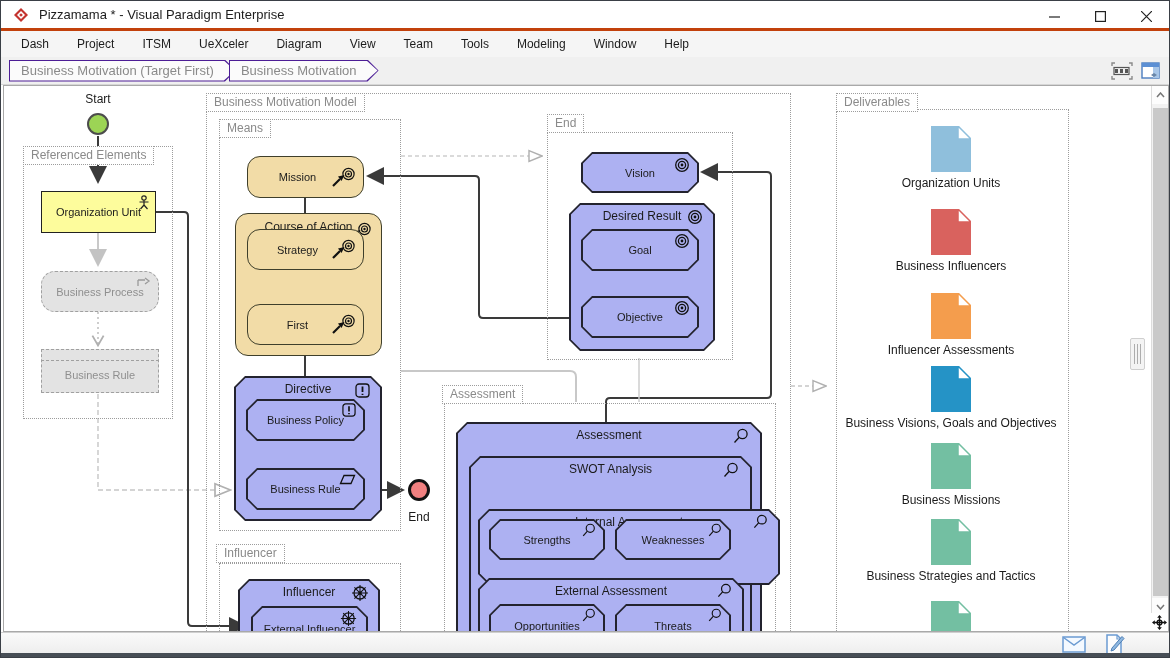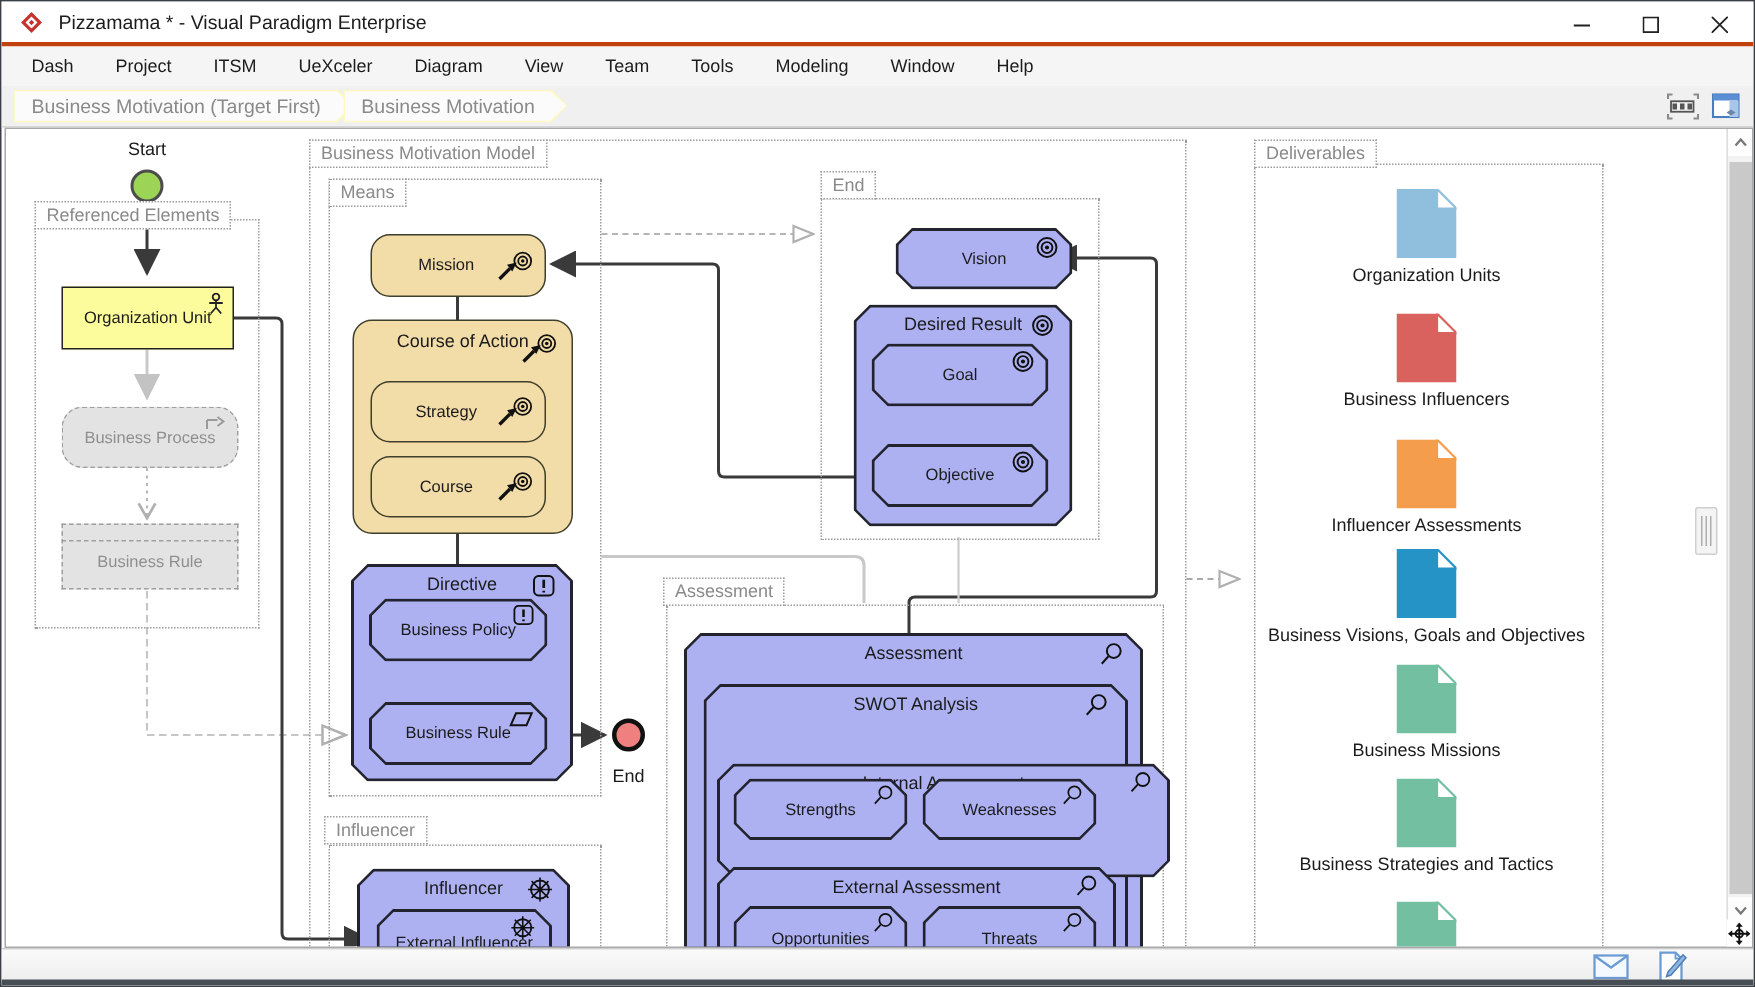--- a/index.html
+++ b/index.html
@@ -13,21 +13,21 @@
   .win-controls { position:absolute; right:0; top:0; height:30px; display:flex; }
   .win-btn { width:46px; height:30px; display:flex; align-items:center; justify-content:center; cursor:default; }
 
   
   .menubar { position:absolute; left:0; top:30px; width:100%; height:26px; background:#f5f5f5; display:flex; align-items:center; padding-left:6px; }
   .menu-item { font-size:12px; color:#1c1c1c; padding:4px 14px; }
 
   
   .crumbbar { position:absolute; left:0; top:56px; width:100%; height:28px; background:#f0f0f0; border-bottom:1px solid #d6d6d6; display:flex; align-items:center; padding-left:8px; }
   .crumb { position:relative; height:22px; display:flex; align-items:center; padding:0 22px 0 12px;
-           background:#fef9c3; clip-path:polygon(0 0, calc(100% - 11px) 0, 100% 50%, calc(100% - 11px) 100%, 0 100%); }
+           background:#4c1d95; clip-path:polygon(0 0, calc(100% - 11px) 0, 100% 50%, calc(100% - 11px) 100%, 0 100%); }
   .crumb + .crumb { margin-left:-7px; }
   .crumb::before { content:''; position:absolute; inset:1px; background:#fbfbfb;
            clip-path:polygon(0 0, calc(100% - 11px) 0, 100% 50%, calc(100% - 11px) 100%, 0 100%); }
   .crumb span { position:relative; color:#8a8a8a; font-size:13px; white-space:nowrap; }
   .crumb-tools { position:absolute; right:8px; top:0; height:28px; display:flex; align-items:center; gap:8px; }
 
   
   .canvas { position:absolute; left:2px; top:84px; width:1166px; height:547px; border:1px solid #a9a9a9; background:#fff; }
   .canvas-inner { position:absolute; inset:0; overflow:hidden; }
 
@@ -206,21 +206,21 @@
 
         <path d="M787,300 L821,300" stroke="#aaaaaa" stroke-width="1.2" stroke-dasharray="4,3" fill="none" marker-end="url(#mHT)"></path>
       </svg>
 
       <div class="flow-label" style="left:64px; top:6px; width:60px;">Start</div>
       <div class="circle-start" style="left:83px; top:27px;"></div>
       <div class="circle-end" style="left:404px; top:393px;"></div>
       <div class="flow-label" style="left:390px; top:424px; width:50px;">End</div>
 
       <div class="grp" style="left:19px; top:60px; width:150px; height:273px;"></div>
-      <div class="grp-label" style="left:19px; top:48px;">Referenced Elements</div>
+      <div class="grp-label" style="left:19px; top:60px;">Referenced Elements</div>
 
       <div class="yellow" style="left:37px; top:105px; width:115px; height:42px;">
         <span class="node-label">Organization Unit</span>
         <svg class="corner-icon" style="top:3px; right:5px;" width="12" height="15" viewBox="0 0 12 15">
           <circle cx="6" cy="3" r="2.2" fill="none" stroke="#222" stroke-width="1.2"></circle>
           <path d="M6,5.2 V10 M1.5,7 H10.5 M6,10 L2.5,14 M6,10 L9.5,14" fill="none" stroke="#222" stroke-width="1.2"></path>
         </svg>
       </div>
 
       <div class="gproc" style="left:37px; top:185px; width:118px; height:41px;">
@@ -256,33 +256,33 @@
         <span class="oct-title">Course of Action</span>
         <svg class="corner-icon" style="top:8px; right:9px;" width="25" height="21" viewBox="0 0 25 21">
           <circle cx="17.5" cy="7" r="5.6" fill="none" stroke="#111" stroke-width="1.2"></circle>
             <circle cx="17.5" cy="7" r="3" fill="none" stroke="#111" stroke-width="1.2"></circle>
             <circle cx="17.5" cy="7" r="1.2" fill="#111"></circle>
           <path d="M2,19 L9,12" stroke="#111" stroke-width="2.2"></path>
             <path d="M7,9.5 L13.5,8 L10.5,14 Z" fill="#111"></path>
         </svg>
       </div>
 
-      <div class="tan" style="left:243px; top:168px; width:117px; height:41px;">
+      <div class="tan" style="left:243px; top:143px; width:117px; height:41px;">
         <span class="node-label" style="margin-right:16px;">Strategy</span>
         <svg class="corner-icon" style="top:9px; right:7px;" width="25" height="21" viewBox="0 0 25 21">
           <circle cx="17.5" cy="7" r="5.6" fill="none" stroke="#111" stroke-width="1.2"></circle>
             <circle cx="17.5" cy="7" r="3" fill="none" stroke="#111" stroke-width="1.2"></circle>
             <circle cx="17.5" cy="7" r="1.2" fill="#111"></circle>
           <path d="M2,19 L9,12" stroke="#111" stroke-width="2.2"></path>
             <path d="M7,9.5 L13.5,8 L10.5,14 Z" fill="#111"></path>
         </svg>
       </div>
 
       <div class="tan" style="left:243px; top:218px; width:117px; height:41px;">
-        <span class="node-label" style="margin-right:16px;">Course</span>
+        <span class="node-label" style="margin-right:16px;">First</span>
         <svg class="corner-icon" style="top:9px; right:7px;" width="25" height="21" viewBox="0 0 25 21">
           <circle cx="17.5" cy="7" r="5.6" fill="none" stroke="#111" stroke-width="1.2"></circle>
             <circle cx="17.5" cy="7" r="3" fill="none" stroke="#111" stroke-width="1.2"></circle>
             <circle cx="17.5" cy="7" r="1.2" fill="#111"></circle>
           <path d="M2,19 L9,12" stroke="#111" stroke-width="2.2"></path>
             <path d="M7,9.5 L13.5,8 L10.5,14 Z" fill="#111"></path>
         </svg>
       </div>
 
       <div class="oct" style="left:230px; top:290px; width:148px; height:145px;">
@@ -307,21 +307,21 @@
         <div class="fill"></div>
         <span class="node-label">Business Rule</span>
         <svg class="corner-icon" style="top:6px; right:9px;" width="20" height="11" viewBox="0 0 20 11">
           <path d="M4.5,9.5 L8,1.5 H18.5 L15,9.5 Z" fill="none" stroke="#111" stroke-width="1.3"></path>
         </svg>
       </div>
 
       <div class="grp" style="left:543px; top:46px; width:186px; height:228px;"></div>
       <div class="grp-label" style="left:543px; top:28px;">End</div>
 
-      <div class="oct" style="left:577px; top:66px; width:118px; height:41px;margin-left:16px;">
+      <div class="oct" style="left:577px; top:66px; width:118px; height:41px;">
         <div class="fill"></div>
         <span class="node-label">Vision</span>
         <svg class="corner-icon" style="top:5px; right:9px;" width="16" height="16" viewBox="0 0 16 16">
           <circle cx="8" cy="8" r="6.3" fill="none" stroke="#111" stroke-width="1.3"></circle>
             <circle cx="8" cy="8" r="3.6" fill="none" stroke="#111" stroke-width="1.3"></circle>
             <circle cx="8" cy="8" r="1.4" fill="#111"></circle>
         </svg>
       </div>
 
       <div class="oct" style="left:565px; top:117px; width:146px; height:148px;">

